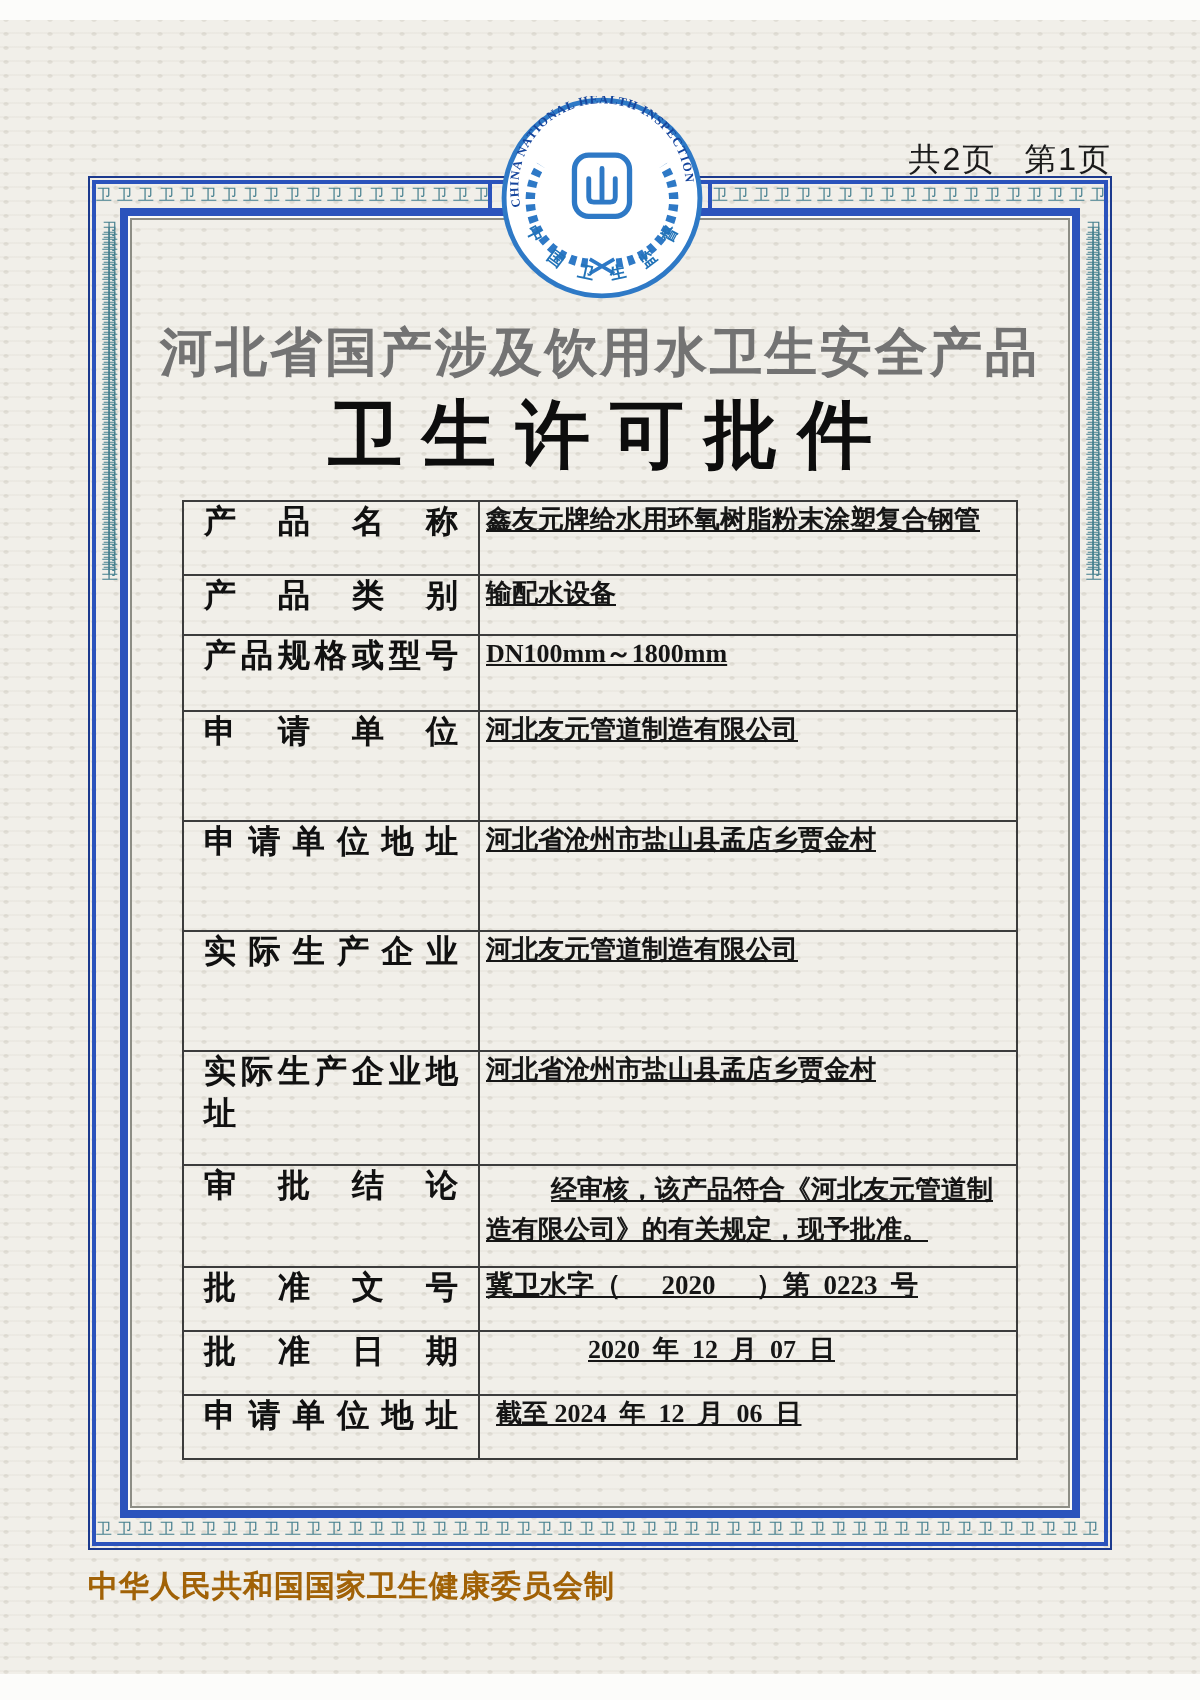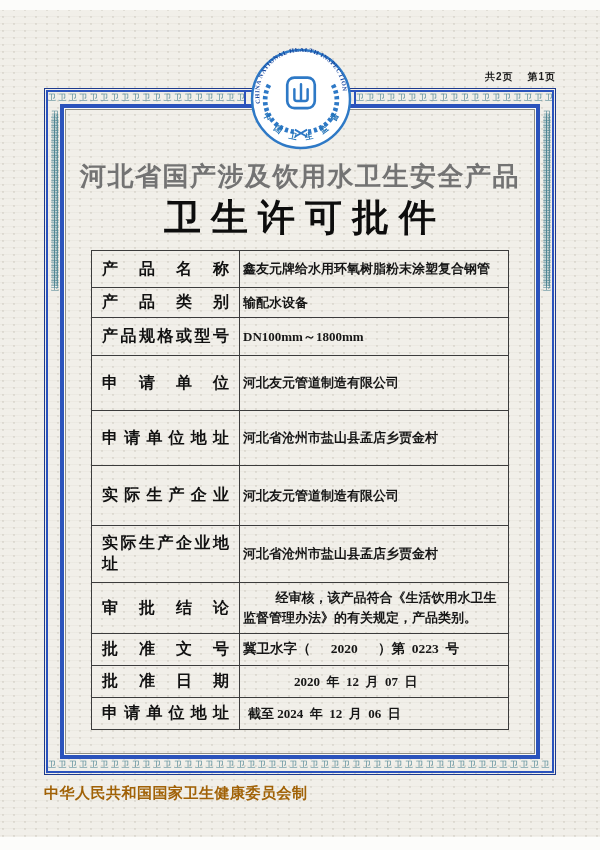--- a/index.html
+++ b/index.html
@@ -24,21 +24,21 @@
     background-image:
       radial-gradient(ellipse 3px 2px at 3px 3px, rgba(140,130,110,0.16) 0 1px, transparent 1.6px),
       repeating-linear-gradient(0deg, rgba(150,140,120,0.06) 0 1px, transparent 1px 7px);
     background-size:11px 7px,auto;
   }
   .strip-top{position:absolute;top:0;left:0;right:0;height:10px;background:#fcfcfa;}
   .strip-bottom{position:absolute;bottom:0;left:0;right:0;height:13px;background:#fcfcfa;}
 
   .pagination{
     position:absolute;top:70px;right:44px;
-    font-size:10px;font-weight:bold;letter-spacing:1px;color:#1b1b1b;
+    font-size:16px;font-weight:normal;letter-spacing:1px;color:#1b1b1b;
     font-family:"Liberation Sans","DejaVu Sans",sans-serif;
   }
   .pagination .pg2{margin-left:14px;}
 
   
   .border-outer{
     position:absolute;left:44px;top:88px;width:512px;height:687px;
     border:1px solid var(--navy);
   }
   .border-mid{
@@ -83,34 +83,34 @@
   .cert-table{
     position:absolute;left:91px;top:250px;width:418px;z-index:2;
     display:grid;
     grid-template-columns:148px 1fr;
     grid-template-rows:37px 30px 38px 55px 55px 60px 57px 51px 32px 32px 31px;
     border:1px solid var(--line);
   }
   .cert-table>div{
     border-right:1px solid var(--line);
     border-bottom:1px solid var(--line);
-    display:flex;align-items:center;
+    display:flex;
   }
   .cert-table>div:nth-child(2n){border-right:none;}
   .cert-table>div:nth-child(21),.cert-table>div:nth-child(22){border-bottom:none;}
   .lc span{
     display:block;width:100%;padding:0 10px;
     font-size:16px;font-weight:bold;color:#111;
     text-align:justify;text-align-last:justify;
   }
   .vc{padding-left:3px;}
   .vc span{
     display:block;width:100%;
     font-size:13px;font-weight:bold;color:#161616;
-    white-space:pre-wrap;line-height:1.35;
+    white-space:pre-wrap;line-height:1.35;text-decoration:underline;
   }
   
   .cert-table>div:nth-child(16){padding:2px 5px 2px 3px;}
   .cert-table>div:nth-child(16) span{text-indent:2.5em;line-height:1.55;}
   
   .cert-table>div:nth-child(18) span{font-size:13.5px;}
   
   .cert-table>div:nth-child(20){padding-left:54px;}
   
   .cert-table>div:nth-child(22){padding-left:8px;}
@@ -220,21 +220,21 @@
         <span>实际生产企业地址</span>
       </div>
     <div class="vc">
         <span>河北省沧州市盐山县孟店乡贾金村</span>
       </div>
 
     <div class="lc">
         <span>审批结论</span>
       </div>
     <div class="vc">
-        <span>经审核，该产品符合《生活饮用水卫生监督管理办法》的有关规定，产品类别。</span>
+        <span>经审核，该产品符合《河北友元管道制造有限公司》的有关规定，现予批准。</span>
       </div>
 
     <div class="lc">
         <span>批准文号</span>
       </div>
     <div class="vc">
         <span>冀卫水字（      2020      ）第  0223  号</span>
       </div>
 
     <div class="lc">

